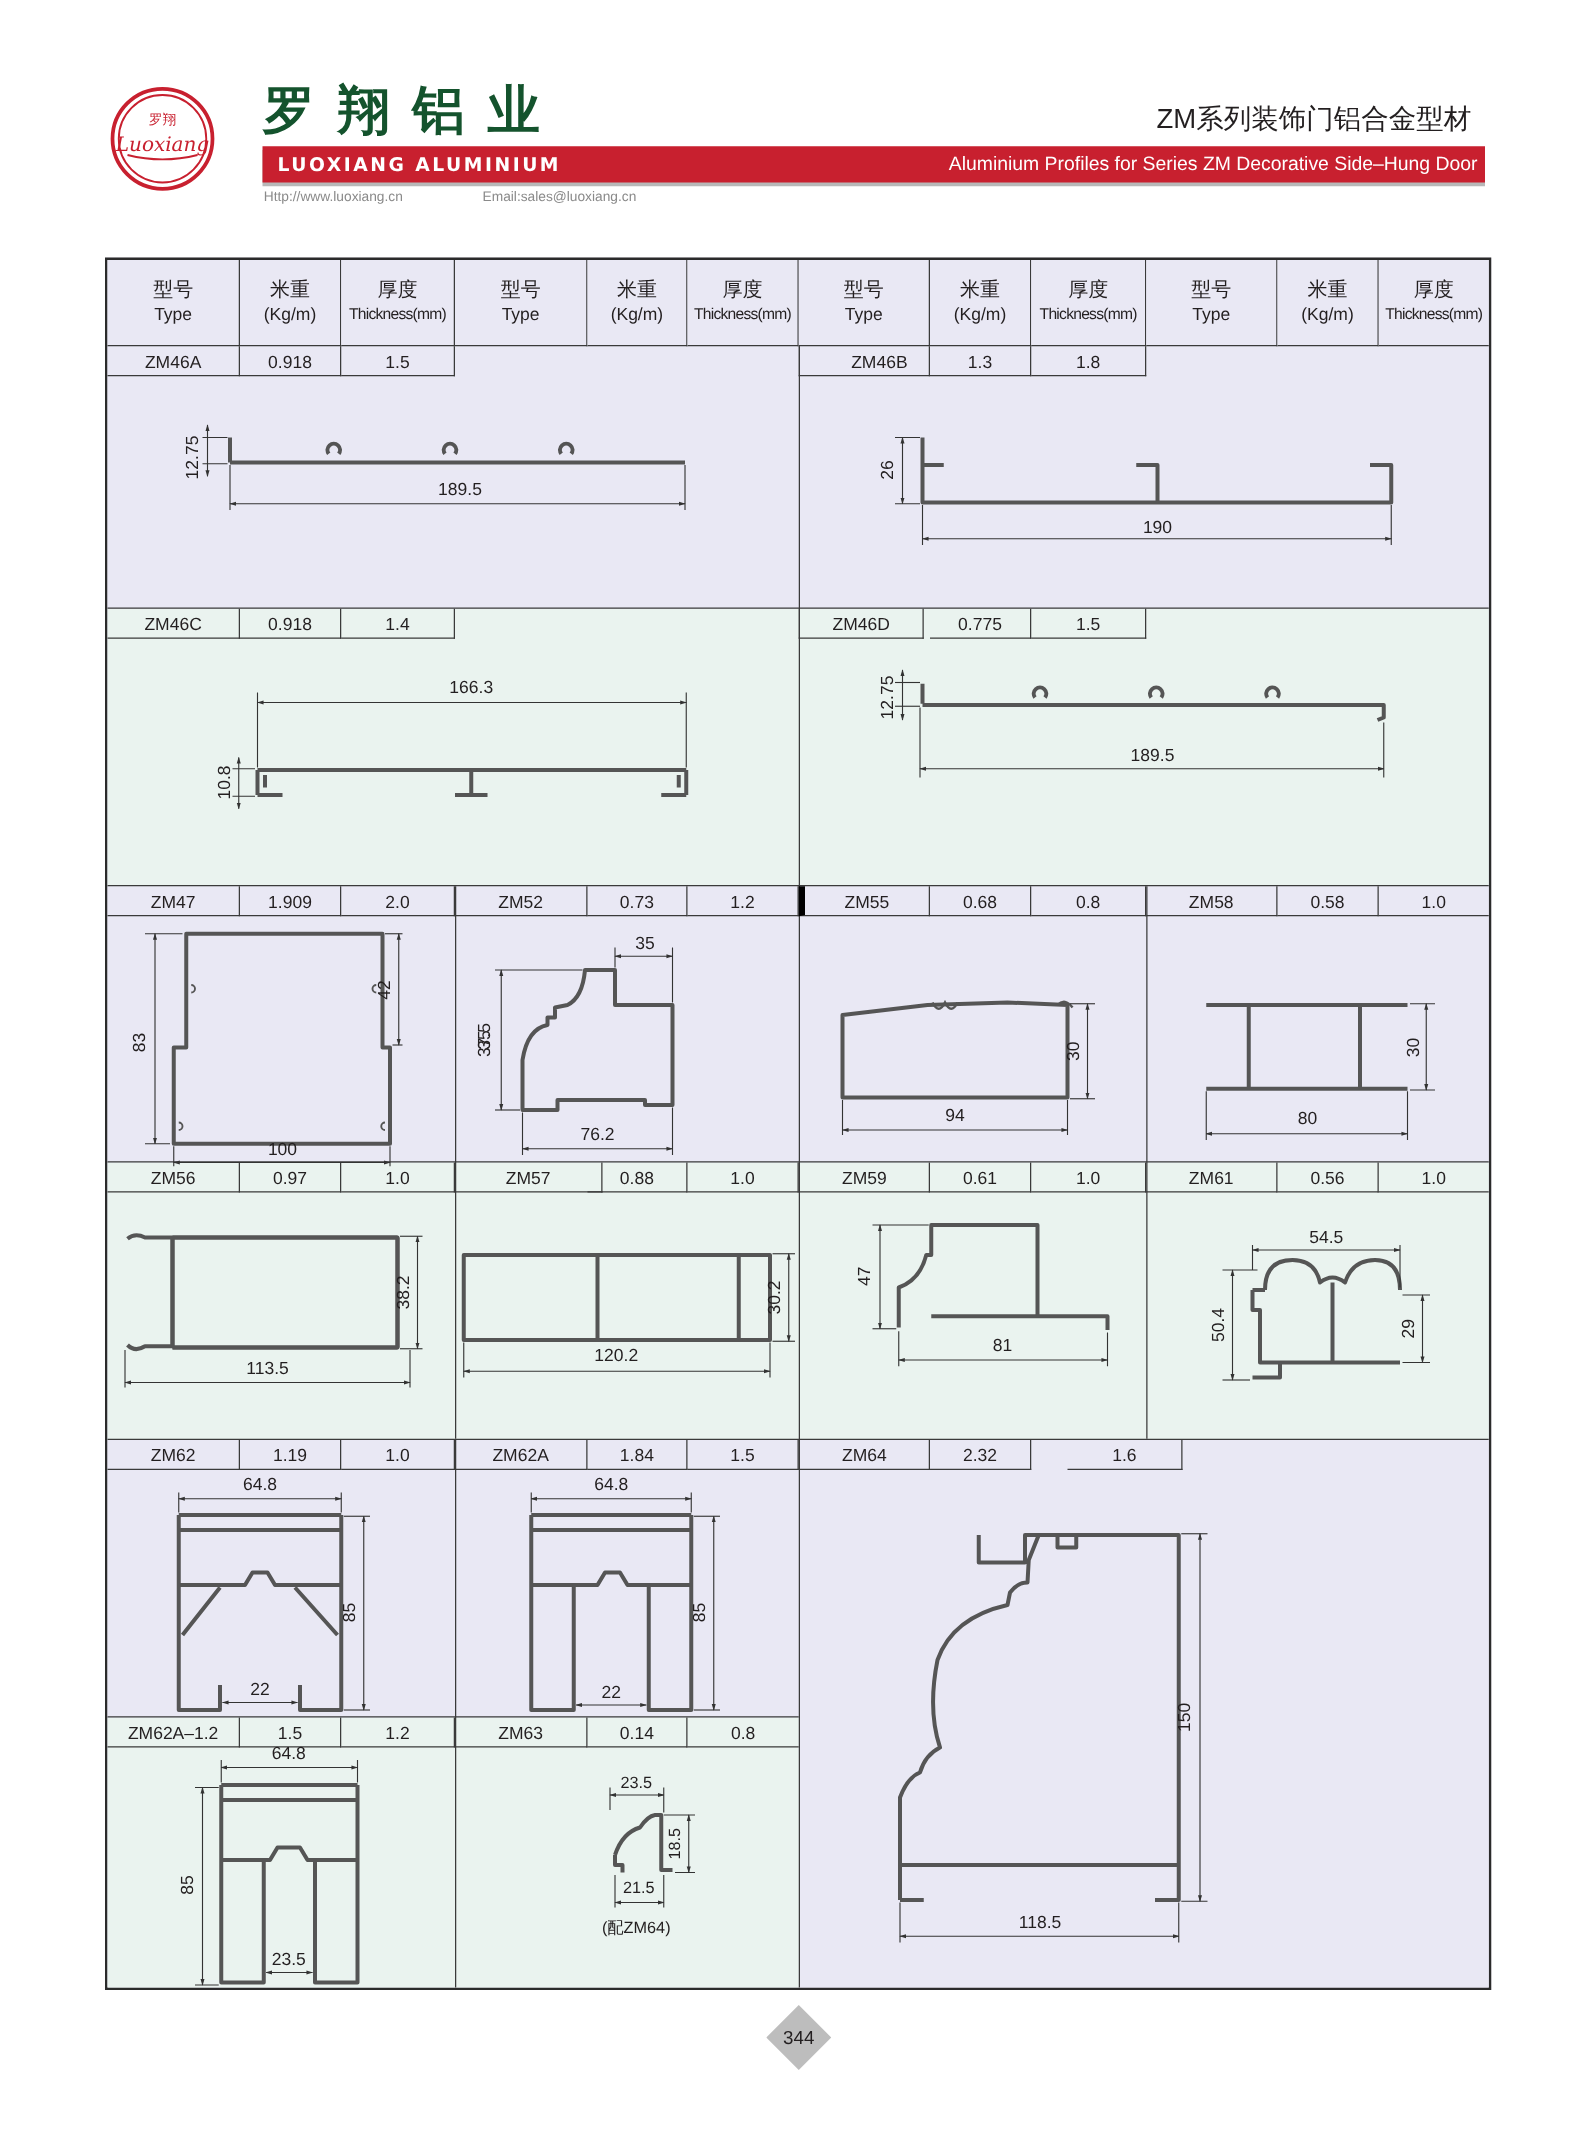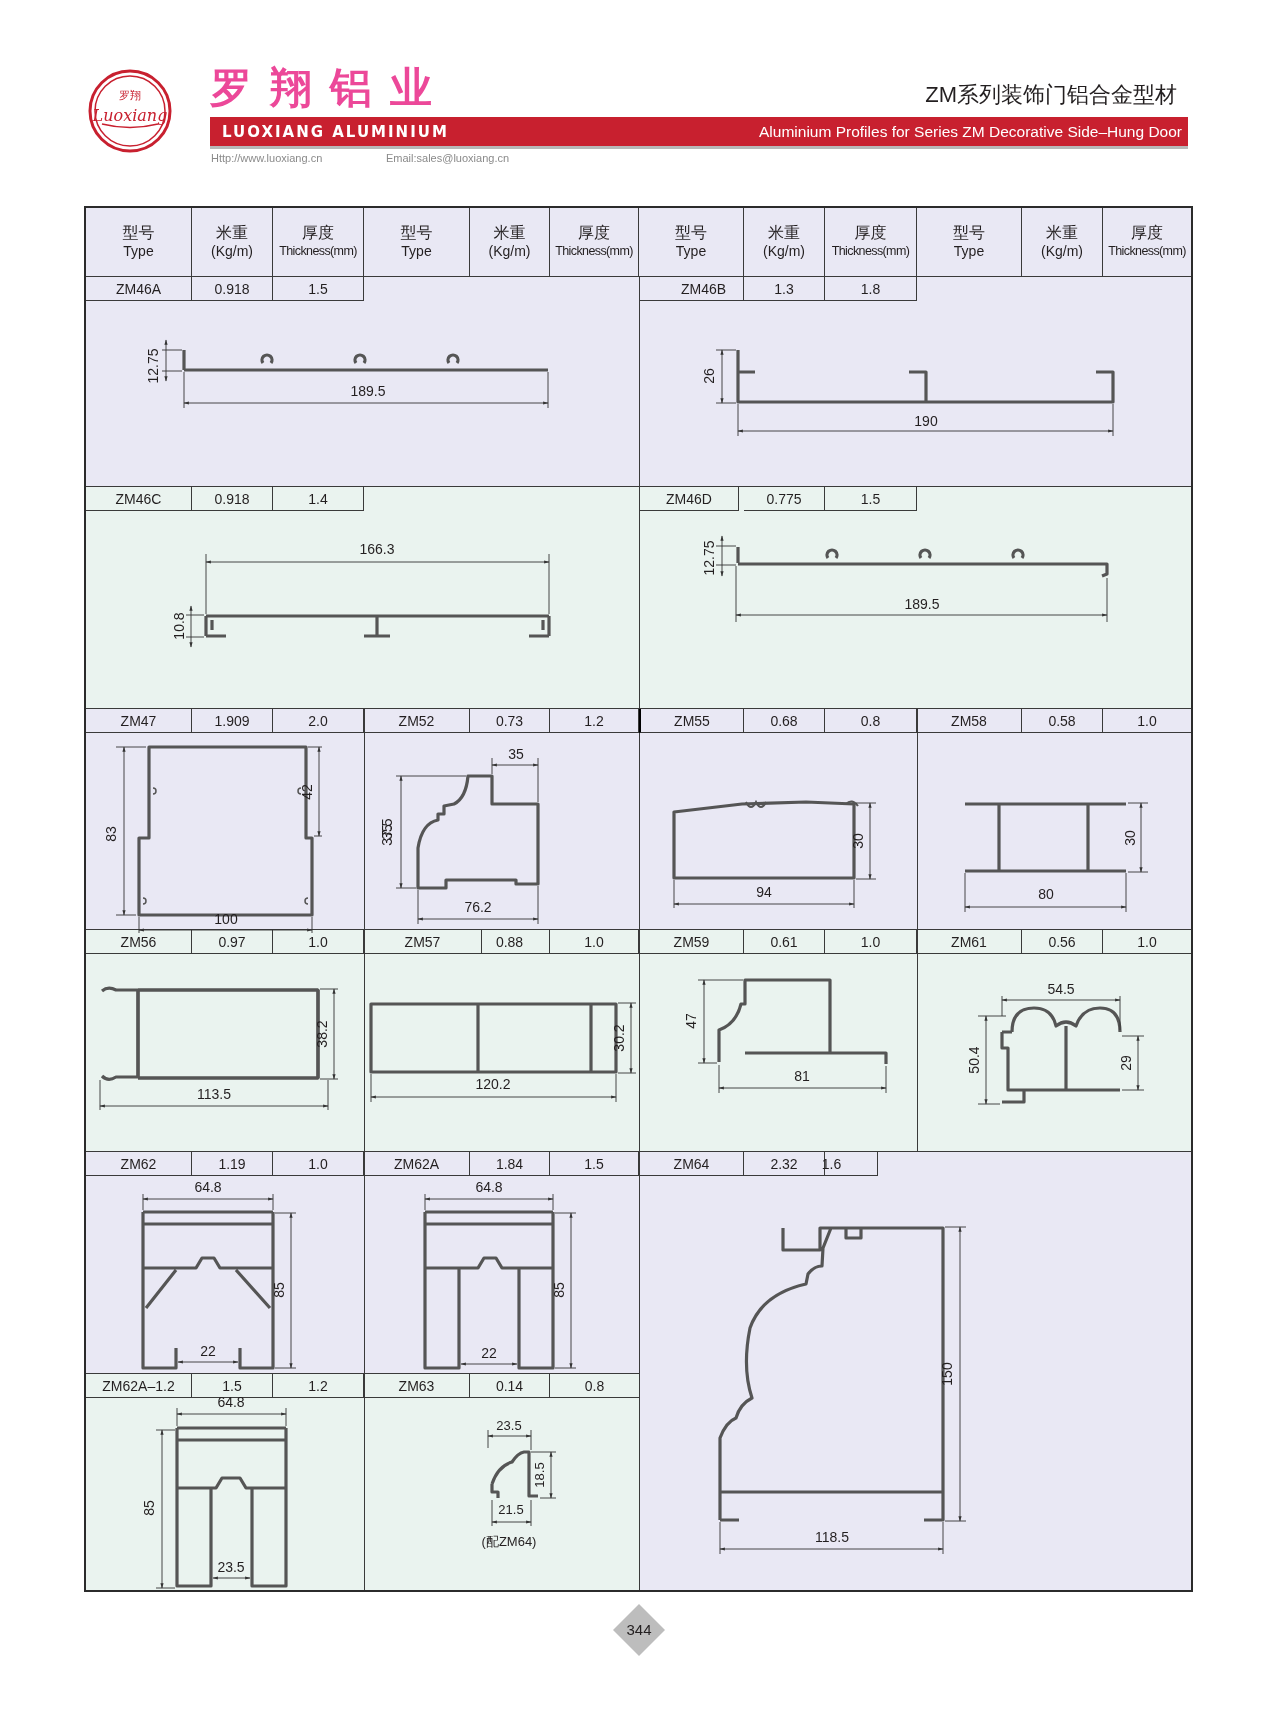--- a/index.html
+++ b/index.html
@@ -1,20 +1,20 @@
 <!DOCTYPE html>
 <html><head>
 <meta charset="utf-8">
 <style>
   html,body{margin:0;padding:0;background:#ffffff;}
   body{width:1277px;height:1721px;position:relative;overflow:hidden;font-family:"Liberation Sans","DejaVu Sans",sans-serif;color:#231f20;}
   .abs{position:absolute;}
   
   .logo{left:88px;top:69px;width:84px;height:84px;}
-  .brand-cn{left:210px;top:66px;font-size:42px;font-weight:bold;letter-spacing:18px;font-family:"DejaVu Sans",sans-serif;color:#ec4899;line-height:44px;}
+  .brand-cn{left:210px;top:66px;font-size:42px;font-weight:bold;letter-spacing:18px;font-family:"DejaVu Sans",sans-serif;color:#14532d;line-height:44px;}
   .series-cn{right:100px;top:82px;font-size:22px;color:#231f20;line-height:26px;white-space:nowrap;}
   .red-bar{left:210px;top:117px;width:978px;height:29px;background:#c8202f;box-shadow:0 3px 0 #b8b8b8;}
   .brand-en{left:222px;top:121px;font-size:15px;font-weight:bold;letter-spacing:2px;color:#ffffff;line-height:22px;font-family:"DejaVu Sans",sans-serif;}
   .series-en{right:95px;top:121px;font-size:15.5px;color:#ffffff;line-height:22px;white-space:nowrap;}
   .url{left:211px;top:152px;font-size:11px;color:#8a8a8a;}
   .email{left:386px;top:152px;font-size:11px;color:#8a8a8a;}
   
   .table{left:84px;top:206px;width:1109px;height:1386px;border:2px solid #2b2b2b;box-sizing:border-box;background:#e9e8f4;}
   .cell{position:absolute;box-sizing:border-box;border-right:1px solid #3a3a3a;border-bottom:1px solid #3a3a3a;text-align:center;font-size:14px;display:flex;align-items:center;justify-content:center;}
   .hdr{background:#e9e8f4;flex-direction:column;line-height:19px;}
@@ -133,21 +133,21 @@
   <div class="cell lab" style="left:553px;top:279px;width:100px;border-left:1px solid #3a3a3a;">ZM46D</div>
   <div class="cell lab" style="left:658px;top:279px;width:81px;">0.775</div>
   <div class="cell lab" style="left:739px;top:279px;width:92px;">1.5</div>
 
   <div class="cell lab" style="left:0;top:501px;width:106px;">ZM47</div>
   <div class="cell lab" style="left:106px;top:501px;width:81px;">1.909</div>
   <div class="cell lab" style="left:187px;top:501px;width:91px;">2.0</div>
   <div class="cell lab" style="left:278px;top:501px;width:106px;">ZM52</div>
   <div class="cell lab" style="left:384px;top:501px;width:80px;">0.73</div>
   <div class="cell lab" style="left:464px;top:501px;width:89px;">1.2</div>
-  <div class="cell lab" style="left:553px;top:501px;width:105px;border-left:2px solid #000000;">ZM55</div>
+  <div class="cell lab" style="left:553px;top:501px;width:105px;border-left:5px solid #000000;">ZM55</div>
   <div class="cell lab" style="left:658px;top:501px;width:81px;">0.68</div>
   <div class="cell lab" style="left:739px;top:501px;width:92px;">0.8</div>
   <div class="cell lab" style="left:831px;top:501px;width:105px;">ZM58</div>
   <div class="cell lab" style="left:936px;top:501px;width:81px;">0.58</div>
   <div class="cell lab" style="left:1017px;top:501px;width:88px;border-right:none;">1.0</div>
 
   <div class="cell lab" style="left:0;top:722px;width:106px;">ZM56</div>
   <div class="cell lab" style="left:106px;top:722px;width:81px;">0.97</div>
   <div class="cell lab" style="left:187px;top:722px;width:91px;">1.0</div>
   <div class="cell lab" style="left:278px;top:722px;width:118px;">ZM57</div>
@@ -161,21 +161,21 @@
   <div class="cell lab" style="left:1017px;top:722px;width:88px;border-right:none;">1.0</div>
 
   <div class="cell lab" style="left:0;top:944px;width:106px;">ZM62</div>
   <div class="cell lab" style="left:106px;top:944px;width:81px;">1.19</div>
   <div class="cell lab" style="left:187px;top:944px;width:91px;">1.0</div>
   <div class="cell lab" style="left:278px;top:944px;width:106px;">ZM62A</div>
   <div class="cell lab" style="left:384px;top:944px;width:80px;">1.84</div>
   <div class="cell lab" style="left:464px;top:944px;width:89px;">1.5</div>
   <div class="cell lab" style="left:553px;top:944px;width:105px;border-left:1px solid #3a3a3a;">ZM64</div>
   <div class="cell lab" style="left:658px;top:944px;width:81px;">2.32</div>
-  <div class="cell lab" style="left:700px;top:944px;width:92px;">1.6</div>
+  <div class="cell lab" style="left:768px;top:944px;width:92px;">1.6</div>
 
   <div class="cell lab" style="left:0;top:1166px;width:106px;">ZM62A–1.2</div>
   <div class="cell lab" style="left:106px;top:1166px;width:81px;">1.5</div>
   <div class="cell lab" style="left:187px;top:1166px;width:91px;">1.2</div>
   <div class="cell lab" style="left:278px;top:1166px;width:106px;">ZM63</div>
   <div class="cell lab" style="left:384px;top:1166px;width:80px;">0.14</div>
   <div class="cell lab" style="left:464px;top:1166px;width:89px;border-right:none;">0.8</div>
 
   <svg class="abs" style="left:0;top:0;" width="1105" height="1382" viewBox="0 0 1105 1382">
     <defs>

